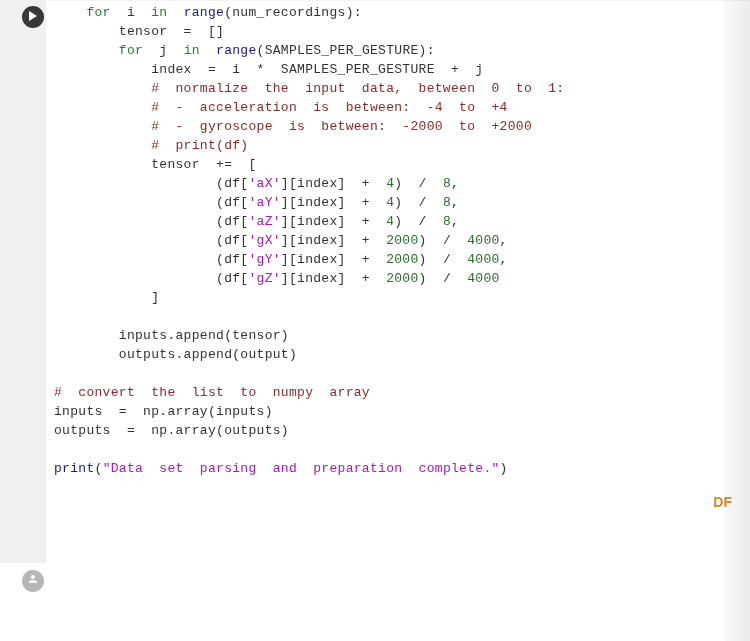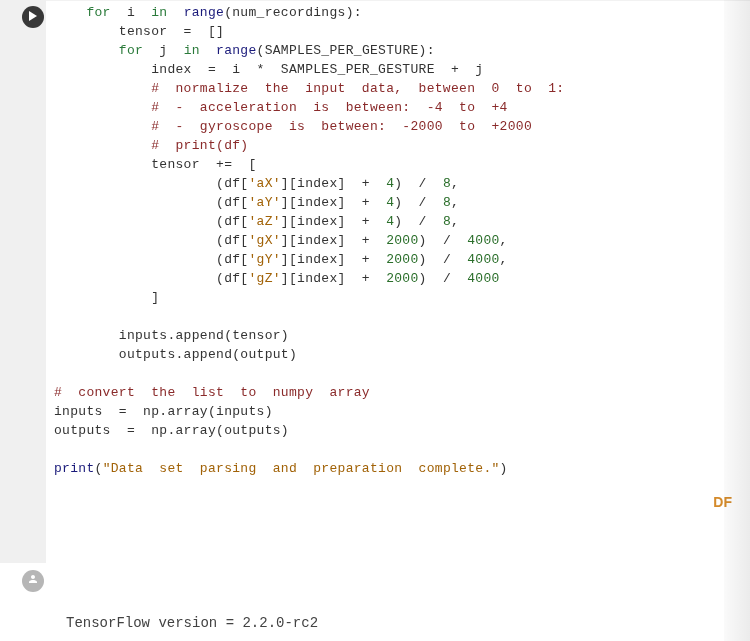--- a/index.html
+++ b/index.html
@@ -57,21 +57,21 @@
     font-size: 13px;
   }
   .code-area .line {
     display: block;
     height: 19px;
   }
   .kw { color: #2a7a3a; }      
   .fn { color: #1a1a7a; }      
   .num { color: #2a6e2a; }     
   .com { color: #8a2a2a; text-align: right; }     
-  .str { color: #a16207; }
+  .str { color: #a21caf; }
   .plain { color: #333333; }
 
   .output-gutter {
     position: absolute;
     left: 0;
     top: 563px;
     width: 46px;
     height: 78px;
     background: #ffffff;
   }
@@ -164,20 +164,17 @@
 
   <div class="output-gutter"></div>
   <div class="output-avatar">
     <span>
       <svg viewBox="0 0 24 24">
           <path d="M12 12c2.2 0 4-1.8 4-4s-1.8-4-4-4-4 1.8-4 4 1.8 4 4 4zm0 2c-2.7 0-8 1.3-8 4v2h16v-2c0-2.7-5.3-4-8-4z"></path>
         </svg>
     </span>
   </div>
 
-  <div class="output-area">
-    <div class="out-lines" id="output-lines"><span class="out-line">TensorFlow version = 2.2.0-rc2</span><span class="out-line"></span></div>
-  </div>
 
   <div class="annotation-df">DF</div>
 
   <div class="right-shadow"></div>
 </div>
 
 </body></html>

